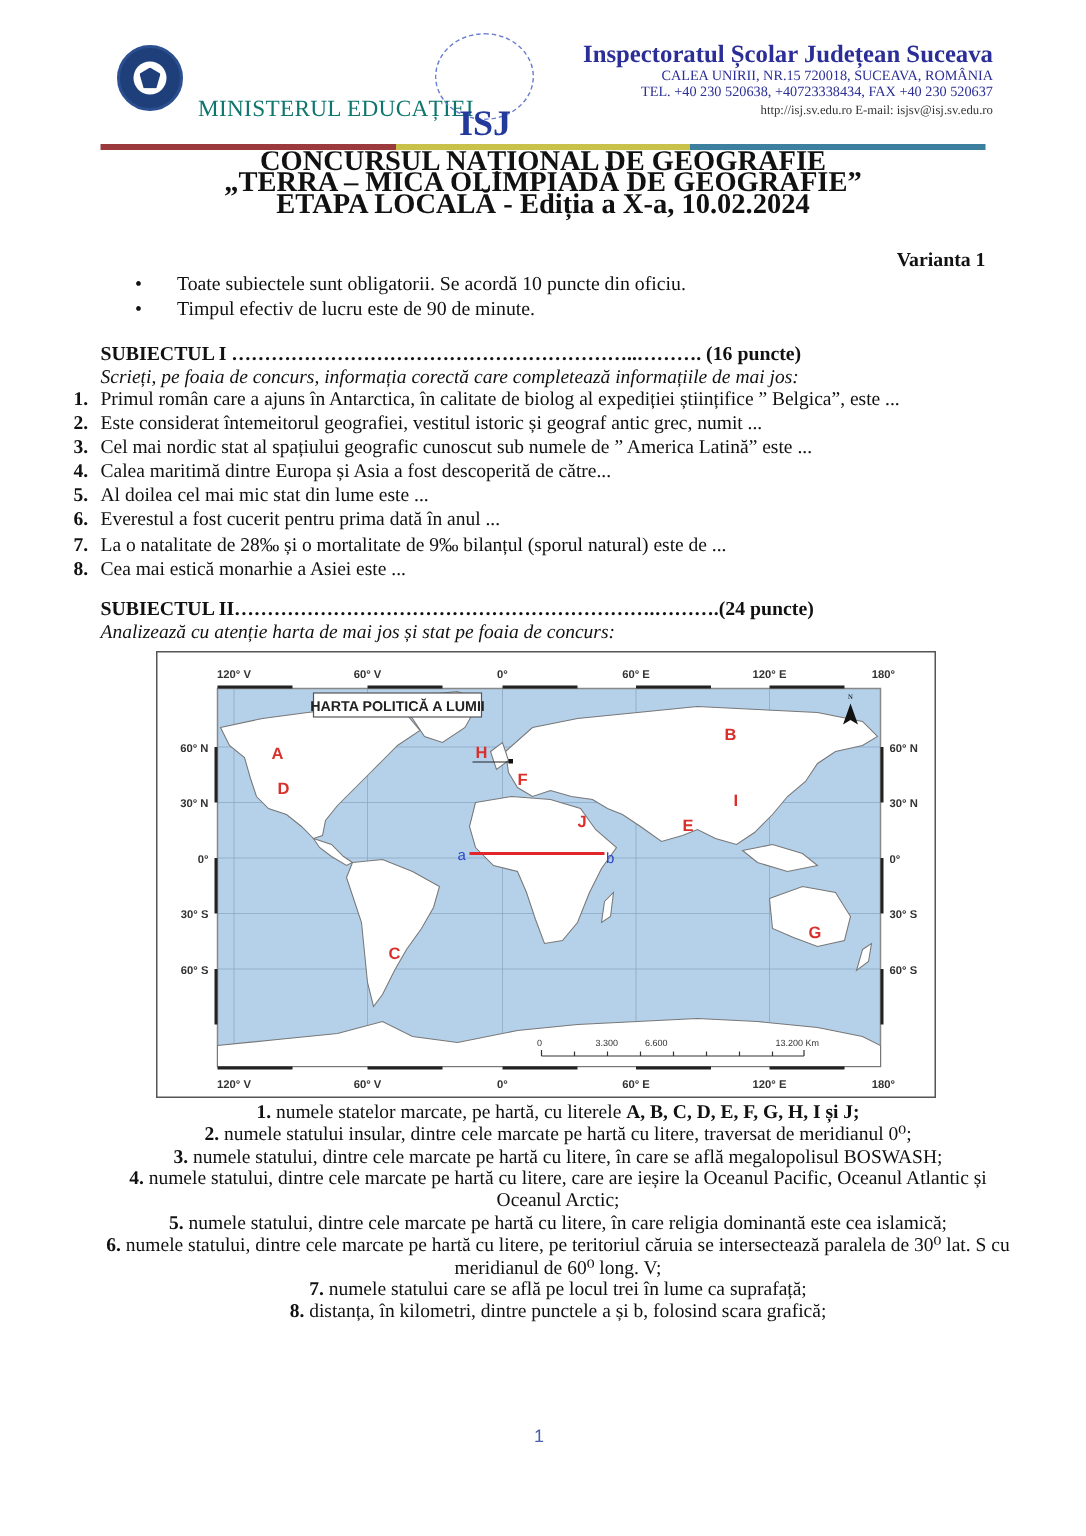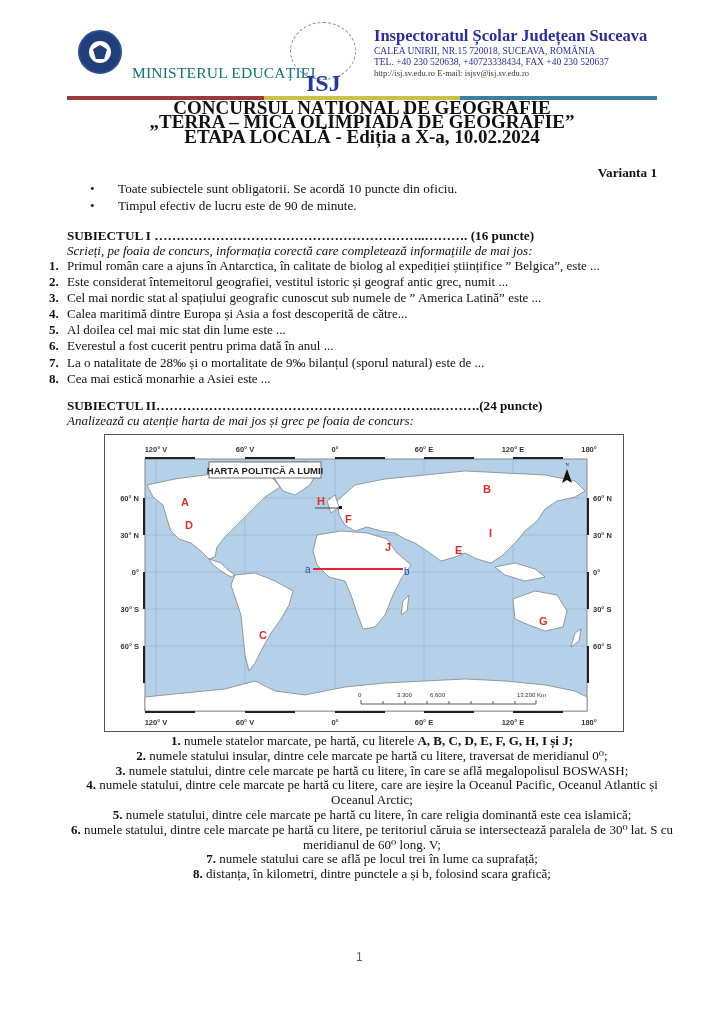--- a/index.html
+++ b/index.html
@@ -8,21 +8,21 @@
 
   
   .hdr-left { left:78px; top:30px; width:230px; height:56px; }
   .gov-seal { position:absolute; left:0; top:0; width:44px; height:44px; border-radius:50%; background:#1f3f7a; border:2px solid #2b4f90; box-sizing:border-box; }
   .gov-seal .inner { position:absolute; left:9px; top:9px; width:22px; height:22px; border-radius:50%; background:#ffffff; }
   .gov-seal .eagle { position:absolute; left:13px; top:13px; width:14px; height:14px; background:#1f3f7a; clip-path:polygon(50% 0,100% 30%,80% 100%,20% 100%,0 30%); }
   .ministry { position:absolute; left:54px; top:14px; font-size:15.5px; color:#0f766e; font-family:"Liberation Serif", serif; letter-spacing:0.2px; white-space:nowrap;margin-top:20px; }
   .isj-logo { left:290px; top:22px; width:70px; height:62px; }
   .isj-ring { position:absolute; left:0; top:0; width:66px; height:58px; border-radius:50%; border:1px dashed #6b7fd0; box-sizing:border-box; }
   .isj-mark { position:absolute; left:16px; top:12px; font-size:24px; font-weight:bold; color:#243a9b; font-family:"Liberation Serif", serif;margin-top:36px; }
-  .isj-text { left:374px; top:26px; width:300px; text-align:left; }
+  .isj-text { left:362px; top:26px; width:300px; text-align:right; }
   .isj-title { font-size:16.5px; font-weight:bold; color:#2a2e96; white-space:nowrap; }
   .isj-line { font-size:9.5px; color:#2a2e96; line-height:11px; white-space:nowrap; }
   .isj-line.small { font-size:8.5px; color:#333; }
 
   .color-bar { left:67px; top:96px; width:590px; height:4px; display:flex; }
   .color-bar div { flex:1; }
 
   
   .title-block { left:0; width:724px; top:101px; text-align:center; font-weight:bold; font-size:19px; line-height:14.3px; }
   .variant { right:67px; top:165px; font-weight:bold; font-size:13.2px; }
@@ -89,21 +89,21 @@
   <div><span class="num">2.</span><span>Este considerat întemeitorul geografiei, vestitul istoric și geograf antic grec, numit ...</span></div>
   <div><span class="num">3.</span><span>Cel mai nordic stat al spațiului geografic cunoscut sub numele de ” America Latină” este ...</span></div>
   <div><span class="num">4.</span><span>Calea maritimă dintre Europa și Asia a fost descoperită de către...</span></div>
   <div><span class="num">5.</span><span>Al doilea cel mai mic stat din lume este ...</span></div>
   <div><span class="num">6.</span><span>Everestul a fost cucerit pentru prima dată în anul ...</span></div>
   <div><span class="num">7.</span><span>La o natalitate de 28‰ și o mortalitate de 9‰ bilanțul (sporul natural) este de  ...</span></div>
   <div><span class="num">8.</span><span>Cea mai estică monarhie a Asiei este ...</span></div>
 </div>
 
 <div class="abs sub-head" style="left:67px; top:398px;">SUBIECTUL II……………………………………………………….……….(24 puncte)</div>
-<div class="abs sub-instr" style="left:67px; top:413px;">Analizează cu atenție harta de mai jos și grec pe foaia de concurs:</div>
+<div class="abs sub-instr" style="left:67px; top:413px;">Analizează cu atenție harta de mai jos și stat pe foaia de concurs:</div>
 
 <div class="abs map-frame">
   <svg class="map-svg" width="520" height="298" viewBox="0 0 520 298" xmlns="http://www.w3.org/2000/svg">
 
     <rect x="40" y="24" width="442" height="252" fill="#b5d1ea" stroke="#888" stroke-width="1"></rect>
 
     <g stroke="#8aa6c0" stroke-width="0.5">
       <line x1="51" y1="24" x2="51" y2="276"></line>
       <line x1="140" y1="24" x2="140" y2="276"></line>
       <line x1="230" y1="24" x2="230" y2="276"></line>

